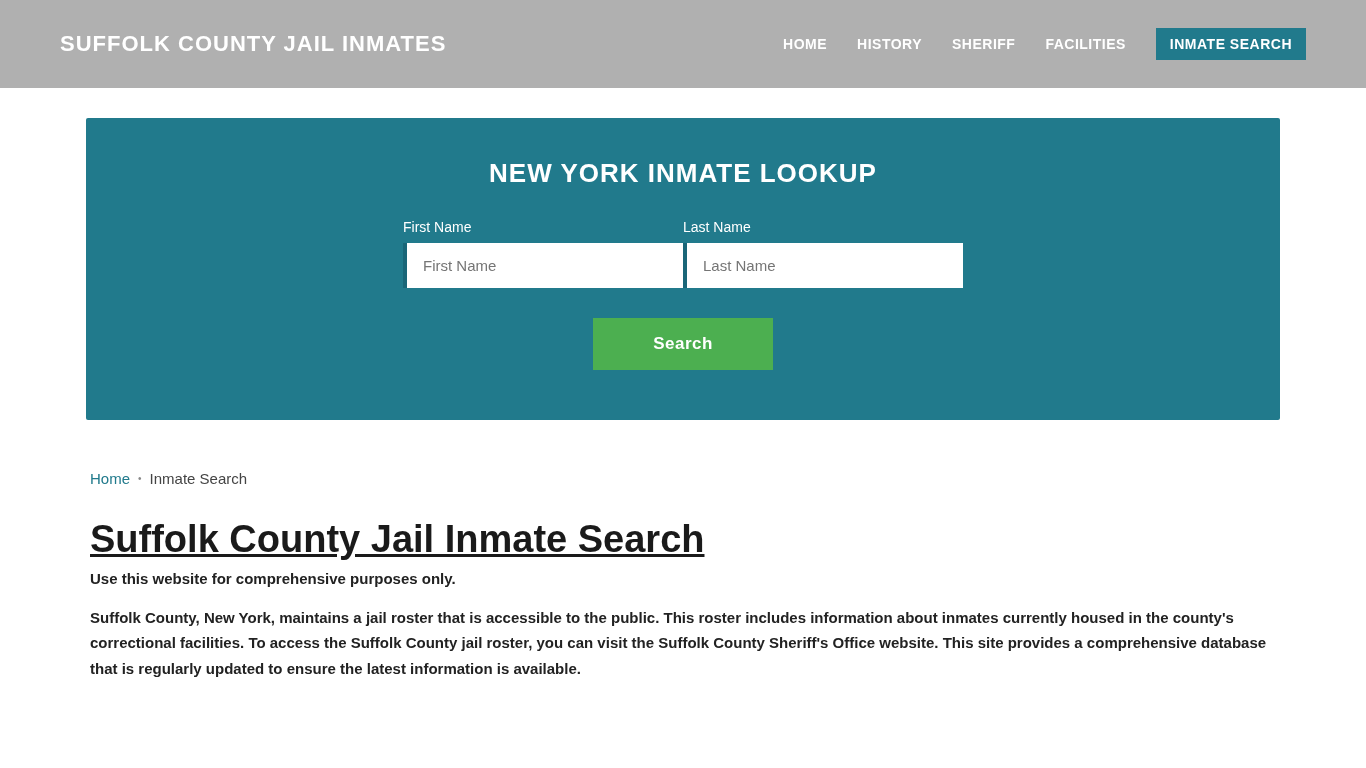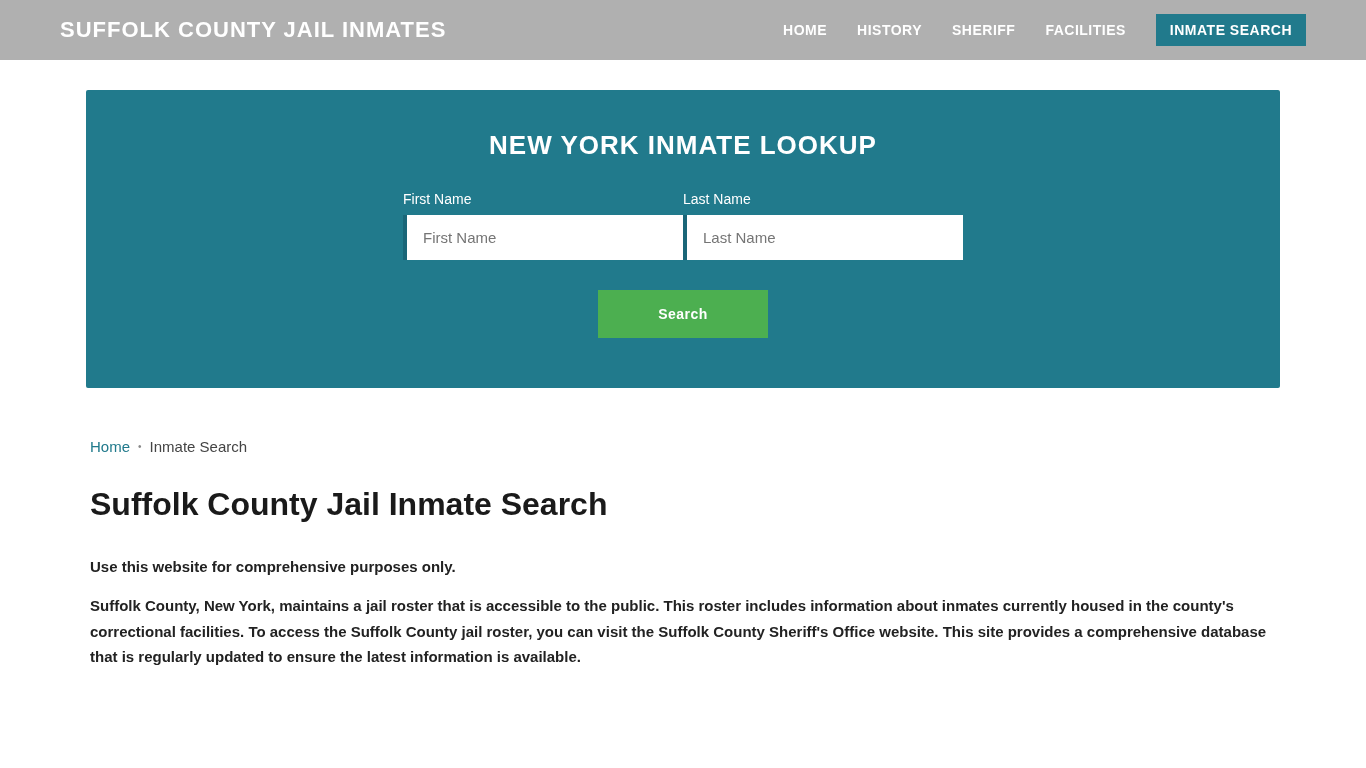--- a/index.html
+++ b/index.html
@@ -16,21 +16,21 @@
       min-height: 768px;
     }
 
     
     .header {
       background: #b0b0b0;
       display: flex;
       align-items: center;
       justify-content: space-between;
       padding: 0 60px;
-      height: 60px;
+      height: 88px;
     }
 
     .site-title {
       font-weight: 900;
       font-size: 22px;
       color: #fff;
       letter-spacing: 1px;
       text-transform: uppercase;
     }
 
@@ -110,21 +110,21 @@
     }
 
     .search-btn-container {
       display: flex;
       justify-content: center;
     }
 
     .search-btn {
       background: #4caf50;
       color: #fff;
-      font-size: 14px;
+      font-size: 17px;
       font-weight: 700;
       padding: 16px 60px;
       border: none;
       cursor: pointer;
       letter-spacing: 0.5px;
     }
 
     
     .breadcrumb {
       padding: 20px 90px 10px;
@@ -149,25 +149,26 @@
     .breadcrumb-current {
       color: #444;
     }
 
     
     .main-content {
       padding: 20px 90px 40px;
     }
 
     .page-heading {
-      font-size: 32px;
+      font-size: 38px;
       font-weight: 800;
       color: #1a1a1a;
-      margin-bottom: 32px;
+      margin-bottom: 4px;
       line-height: 1.2;
+      text-decoration: underline;
     }
 
     .info-text-bold {
       font-size: 15px;
       font-weight: 700;
       color: #222;
       margin-bottom: 14px;
       line-height: 1.6;
     }
 

